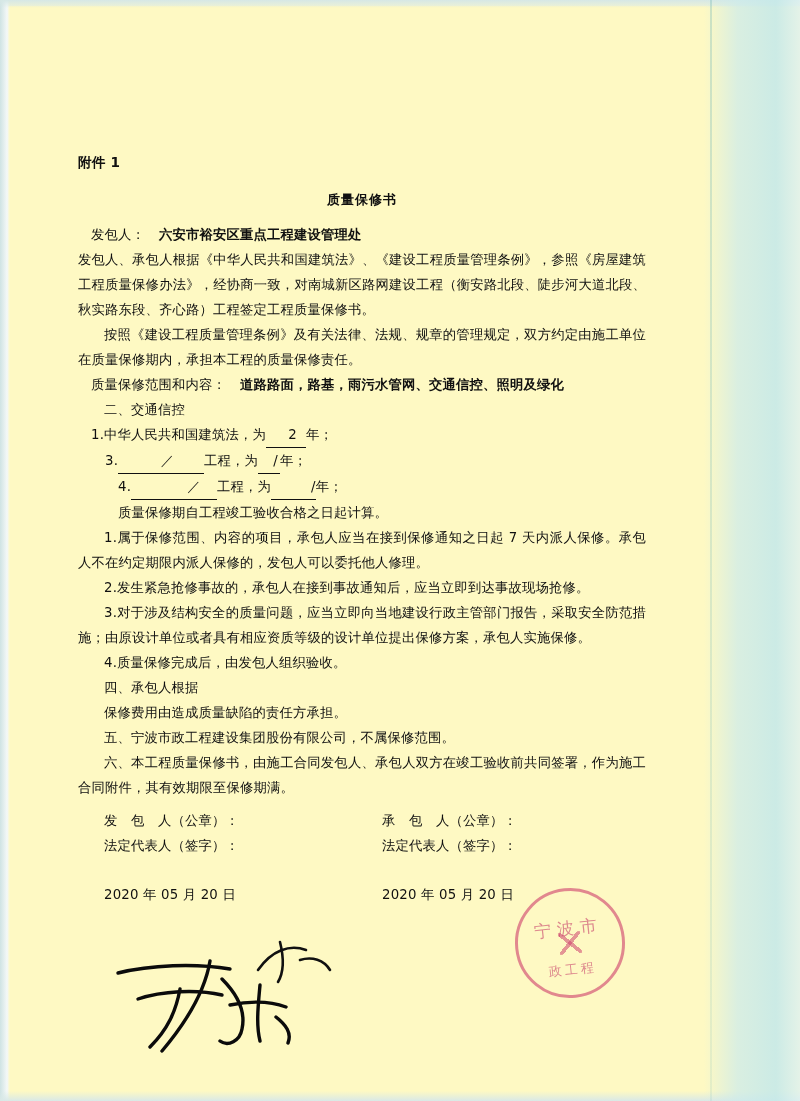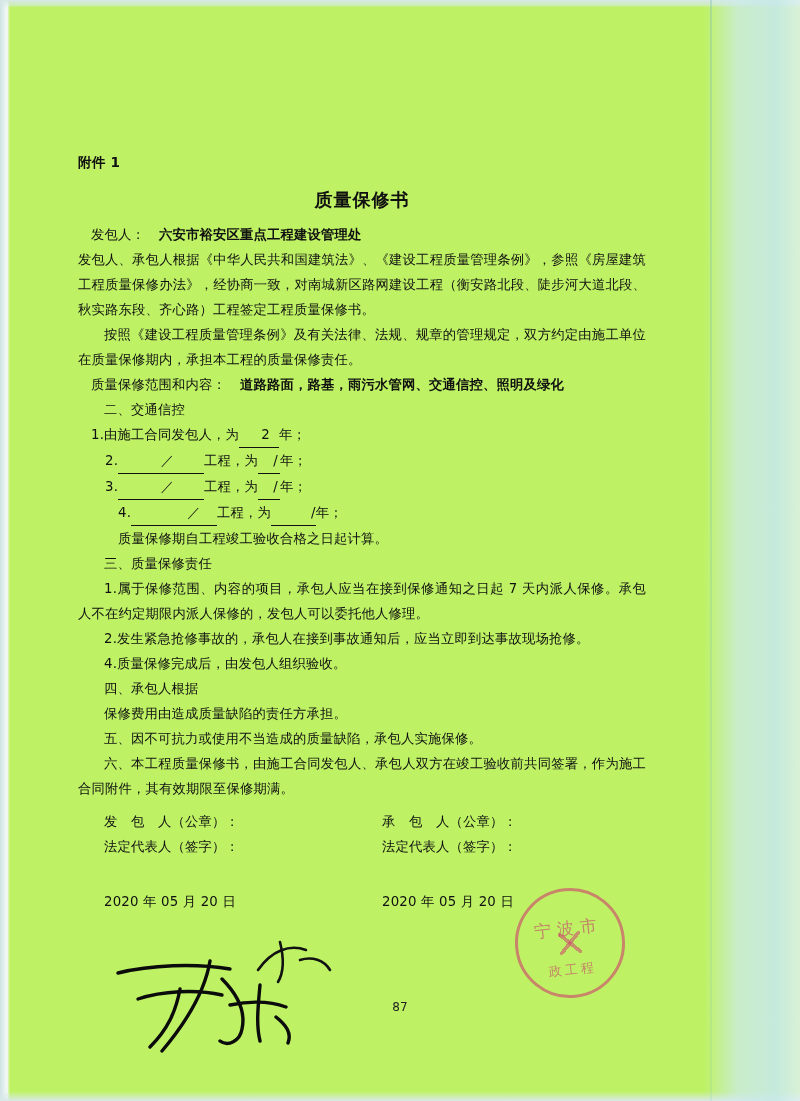--- a/index.html
+++ b/index.html
@@ -4,21 +4,21 @@
 <style>
   html, body {
     margin: 0;
     padding: 0;
     background: #8a8a8a;
   }
   .page {
     position: relative;
     width: 800px;
     height: 1101px;
-    background: #bef264;
+    background: #fef9c3;
     overflow: hidden;
     font-family: "DejaVu Sans", sans-serif;
   }
   
   .scan-tint {
     position: absolute;
     inset: 0;
     background:
       linear-gradient(to right, rgba(225,238,238,0.55) 0 8px, rgba(255,255,255,0) 8px),
       linear-gradient(to bottom, rgba(220,235,235,0.4) 0 6px, rgba(255,255,255,0) 6px);
@@ -75,21 +75,21 @@
   }
 
   .attach {
     font-weight: bold;
     font-size: 13.6px;
     margin-bottom: 12px;
   }
   .title {
     text-align: center;
     font-weight: bold;
-    font-size: 18px;
+    font-size: 13px;
     letter-spacing: 1px;
     margin-bottom: 10px;
   }
   .p {
     margin: 0;
     text-align: justify;
   }
   .ind1 { text-indent: 26px; }
   .ind2 { text-indent: 13px; }
   .ind3 { text-indent: 40px; }
@@ -128,21 +128,21 @@
     margin-top: 8px;
   }
   .sig-col {
     width: 50%;
   }
   .sig-col .p { text-indent: 0; }
   .sig-left { padding-left: 26px; }
   .sig-right { padding-left: 14px; }
   .date-row {
     display: flex;
-    margin-top: 30px;
+    margin-top: 24px;
   }
   .date-col { width: 50%; }
   .date-left { padding-left: 26px; }
   .date-right { padding-left: 14px; }
 
   .page-num {
     position: absolute;
     left: 0;
     right: 0;
     top: 1000px;
@@ -247,46 +247,43 @@
     <p class="p">发包人、承包人根据《中华人民共和国建筑法》、《建设工程质量管理条例》，参照《房屋建筑工程质量保修办法》，经协商一致，对南城新区路网建设工程（衡安路北段、陡步河大道北段、秋实路东段、齐心路）工程签定工程质量保修书。</p>
 
     <p class="p ind1">按照《建设工程质量管理条例》及有关法律、法规、规章的管理规定，双方约定由施工单位在质量保修期内，承担本工程的质量保修责任。</p>
     <p class="p ind2">
       <span>质量保修范围和内容：</span><span class="gap"></span><span class="ul">道路路面，路基，雨污水管网、交通信控、照明及绿化</span>
     </p>
 
     <p class="p ind1">二、交通信控</p>
 
     <p class="p ind2 nowrap-row">
-      <span>1.</span><span>由施工合同发包人</span><span>，为</span><span class="blank-sm">2</span><span>年；</span>
-    </p>
-
-    <p class="p ind2 nowrap-row">
-      <span class="gap"></span><span>2.</span><span class="blank">／</span><span>工程，为</span><span class="blank-xs">/</span><span>年；</span>
-    </p>
+      <span>1.</span><span>中华人民共和国建筑法</span><span>，为</span><span class="blank-sm">2</span><span>年；</span>
+    </p>
+
 
     <p class="p ind2 nowrap-row">
       <span class="gap"></span><span>3.</span><span class="blank">／</span><span>工程，为</span><span class="blank-xs">/</span><span>年；</span>
     </p>
 
     <p class="p ind3 nowrap-row">
       <span>4.</span><span class="blank">／</span><span>工程，为</span><span class="blank-xs">/</span><span>年；</span>
     </p>
 
     <p class="p ind3">质量保修期自工程竣工验收合格之日起计算。</p>
 
-    <p class="p ind1">三、质量保修责任</p>
     <p class="p ind1">1.属于保修范围、内容的项目，承包人应当在接到保修通知之日起 7 天内派人保修。承包人不在约定期限内派人保修的，发包人可以委托他人修理。</p>
     <p class="p ind1">2.发生紧急抢修事故的，承包人在接到事故通知后，应当立即到达事故现场抢修。</p>
+    <p class="p ind1">3.对于涉及结构安全的质量问题，应当立即向当地建设行政主管部门报告，采取安全防范措施；由原设计单位或者具有相应资质等级的设计单位提出保修方案，承包人实施保修。</p>
     <p class="p ind1">4.质量保修完成后，由发包人组织验收。</p>
 
     <p class="p ind1">四、承包人根据</p>
     <p class="p ind1">保修费用由造成质量缺陷的责任方承担。</p>
 
-    <p class="p ind1">五、因不可抗力或使用不当造成的质量缺陷，承包人实施保修。</p>
+    <p class="p ind1">五、宁波市政工程建设集团股份有限公司，不属保修范围。</p>
 
     <p class="p ind1">六、本工程质量保修书，由施工合同发包人、承包人双方在竣工验收前共同签署，作为施工合同附件，其有效期限至保修期满。</p>
 
     <div class="sig-row">
       <div class="sig-col sig-left">
         <p class="p">发　包　人（公章）：</p>
         <p class="p">法定代表人（签字）：</p>
       </div>
       <div class="sig-col sig-right">
         <p class="p">承　包　人（公章）：</p>
@@ -322,14 +319,13 @@
   </svg>
 
   <svg class="hand-stamp" viewBox="0 0 90 60">
     <g fill="none" stroke="#111" stroke-width="2.6" stroke-linecap="round">
       <path d="M8 40 C22 20, 40 14, 56 20"></path>
       <path d="M30 12 C34 28, 34 42, 28 52"></path>
       <path d="M50 30 C62 26, 74 30, 80 40"></path>
     </g>
   </svg>
 
-  <div class="page-num">87</div>
 </div>
 
 </body></html>

